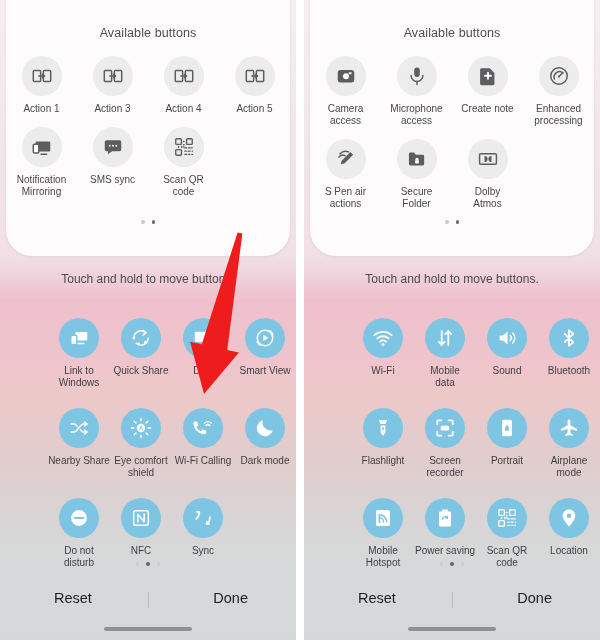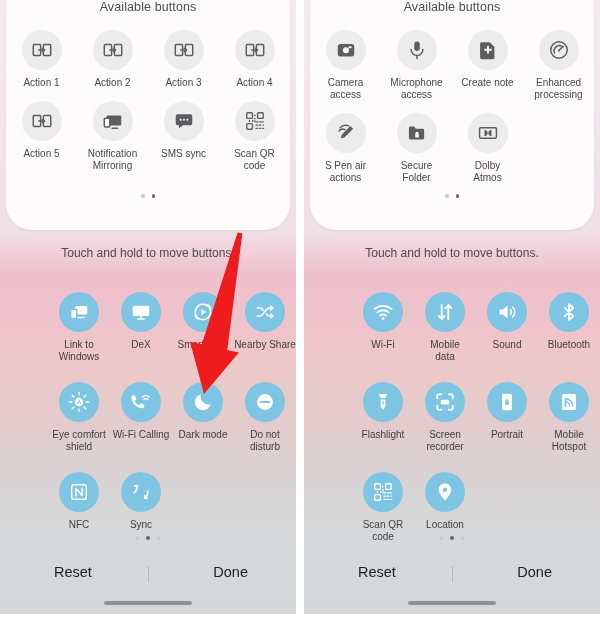--- a/index.html
+++ b/index.html
@@ -12,21 +12,20 @@
     height: 640px;
     font-family: "Liberation Sans", sans-serif;
     overflow: hidden;
   }
   .screenshot {
     position: relative;
     width: 600px;
     height: 588px;
     display: flex;
     background: #ffffff;
-    align-items: center;
   }
   .panel {
     position: relative;
     width: 296px;
     height: 640px;
     overflow: hidden;
     background: linear-gradient(180deg,
         #f6eef1 0px,
         #f1dfe6 258px,
         #eec0cd 300px,
@@ -216,31 +215,20 @@
           </div>
           <div class="tile">
             <div class="bubble">
               <svg width="22" height="22" viewBox="0 0 24 24" stroke-width="1.6" stroke-linecap="round" stroke-linejoin="round">
                 <rect x="2.5" y="6" width="8" height="12" rx="1"></rect>
                 <rect x="13.5" y="6" width="8" height="12" rx="1"></rect>
                 <path d="M8.5 12h6"></path>
                 <path d="M12.6 10.2L14.8 12l-2.2 1.8"></path>
               </svg>
             </div>
-            <div class="cap">Action 2</div>
-          </div>
-          <div class="tile">
-            <div class="bubble">
-              <svg width="22" height="22" viewBox="0 0 24 24" stroke-width="1.6" stroke-linecap="round" stroke-linejoin="round">
-                <rect x="2.5" y="6" width="8" height="12" rx="1"></rect>
-                <rect x="13.5" y="6" width="8" height="12" rx="1"></rect>
-                <path d="M8.5 12h6"></path>
-                <path d="M12.6 10.2L14.8 12l-2.2 1.8"></path>
-              </svg>
-            </div>
             <div class="cap">Action 3</div>
           </div>
           <div class="tile">
             <div class="bubble">
               <svg width="22" height="22" viewBox="0 0 24 24" stroke-width="1.6" stroke-linecap="round" stroke-linejoin="round">
                 <rect x="2.5" y="6" width="8" height="12" rx="1"></rect>
                 <rect x="13.5" y="6" width="8" height="12" rx="1"></rect>
                 <path d="M8.5 12h6"></path>
                 <path d="M12.6 10.2L14.8 12l-2.2 1.8"></path>
               </svg>
@@ -307,20 +295,33 @@
               <rect x="3" y="9" width="6.6" height="10" rx="1.4" fill="#fff" stroke="#7ec5e4" stroke-width="1.6"></rect>
               <path d="M11 18h6.4" stroke="#fff"></path>
             </svg>
           </div>
           <div class="cap">Link to
 Windows</div>
         </div>
         <div class="tile">
           <div class="bubble">
             <svg width="22" height="22" viewBox="0 0 24 24" stroke-width="1.6" stroke-linecap="round" stroke-linejoin="round">
+              <path d="M4.2 12a7.8 7.8 0 0113-5.8"></path>
+              <path d="M19.8 12a7.8 7.8 0 01-13 5.8"></path>
+              <path d="M14.2 3.6l3.4 2.6-3.4 2.6"></path>
+              <circle cx="4.2" cy="12" r="1.5" fill="#fff" stroke="none"></circle>
+              <circle cx="9.4" cy="18.4" r="1.5" fill="#fff" stroke="none"></circle>
+              <circle cx="17" cy="16.6" r="1.5" fill="#fff" stroke="none"></circle>
+            </svg>
+          </div>
+          <div class="cap">Quick Share</div>
+        </div>
+        <div class="tile">
+          <div class="bubble">
+            <svg width="22" height="22" viewBox="0 0 24 24" stroke-width="1.6" stroke-linecap="round" stroke-linejoin="round">
               <rect x="3" y="5.2" width="18" height="11.2" rx="1.6" fill="#fff" stroke="none"></rect>
               <path d="M8.5 19.6h7M12 16.6v3"></path>
               <text x="12" y="12.6" text-anchor="middle" class="dex-label">DeX</text>
             </svg>
           </div>
           <div class="cap">DeX</div>
         </div>
         <div class="tile">
           <div class="bubble">
             <svg width="22" height="22" viewBox="0 0 24 24" stroke-width="1.6" stroke-linecap="round" stroke-linejoin="round">
@@ -564,28 +565,47 @@
               <rect x="6.6" y="3" width="10.8" height="18" rx="2" fill="#fff" stroke="none"></rect>
               <path d="M12 9a1.7 1.7 0 00-1.7 1.7v1h3.4v-1A1.7 1.7 0 0012 9z" fill="#7ec5e4" stroke="none"></path>
               <rect x="9.9" y="11.4" width="4.2" height="3.6" rx=".7" fill="#7ec5e4" stroke="none"></rect>
             </svg>
           </div>
           <div class="cap">Portrait</div>
         </div>
         <div class="tile">
           <div class="bubble">
             <svg width="22" height="22" viewBox="0 0 24 24" stroke-width="1.6" stroke-linecap="round" stroke-linejoin="round">
+              <path d="M12 2.6c.9 0 1.5 1 1.5 2.2v4.1l7.3 4.3v2l-7.3-2.2v4.3l2.5 1.8v1.7L12 19.6l-4 1.2v-1.7l2.5-1.8V13l-7.3 2.2v-2l7.3-4.3V4.8c0-1.2.6-2.2 1.5-2.2z" fill="#fff" stroke="none"></path>
+            </svg>
+          </div>
+          <div class="cap">Airplane
+mode</div>
+        </div>
+        <div class="tile">
+          <div class="bubble">
+            <svg width="22" height="22" viewBox="0 0 24 24" stroke-width="1.6" stroke-linecap="round" stroke-linejoin="round">
               <rect x="4.4" y="3.2" width="15.2" height="17.6" rx="2" fill="#fff" stroke="none"></rect>
               <path d="M8 16.6a0 0 0 000 0"></path>
               <path d="M8 16.4c0-4.6 0-4.6 0-4.6 2.6 0 4.6 2 4.6 4.6M8 16.4c0-8 0-8 0-8 4.4 0 8 3.6 8 8" stroke="#7ec5e4" stroke-width="1.7"></path>
               <circle cx="8.2" cy="16.2" r="1.1" fill="#7ec5e4" stroke="none"></circle>
             </svg>
           </div>
           <div class="cap">Mobile
 Hotspot</div>
+        </div>
+        <div class="tile">
+          <div class="bubble">
+            <svg width="22" height="22" viewBox="0 0 24 24" stroke-width="1.6" stroke-linecap="round" stroke-linejoin="round">
+              <path d="M9 2.8h6v2h2.2a1.4 1.4 0 011.4 1.4v13.6a1.4 1.4 0 01-1.4 1.4H6.8a1.4 1.4 0 01-1.4-1.4V6.2A1.4 1.4 0 016.8 4.8H9z" fill="#fff" stroke="none"></path>
+              <path d="M9.4 13.4a2.8 2.8 0 015.2-1.6" stroke="#7ec5e4" stroke-width="1.5"></path>
+              <path d="M14.8 10.2l-.2 2.2-2-.6" stroke="#7ec5e4" stroke-width="1.4"></path>
+            </svg>
+          </div>
+          <div class="cap">Power saving</div>
         </div>
         <div class="tile">
           <div class="bubble">
             <svg width="22" height="22" viewBox="0 0 24 24" stroke-width="1.5" stroke-linecap="round" stroke-linejoin="round">
               <rect x="3" y="3" width="6.2" height="6.2" rx="1"></rect>
               <rect x="14.8" y="3" width="6.2" height="6.2" rx="1"></rect>
               <rect x="3" y="14.8" width="6.2" height="6.2" rx="1"></rect>
               <path d="M13 13h2M17 13h1.5M20 13h1M13 16.5h1.5M16.5 16.5h2M21 16.5h.2M13 20h2M17 20h1.5M20.5 20h.8M11.5 6h.5M11.5 9.5h.5M11.5 12h.5M6 11.5v1M9.5 11.5v1"></path>
             </svg>
           </div>

